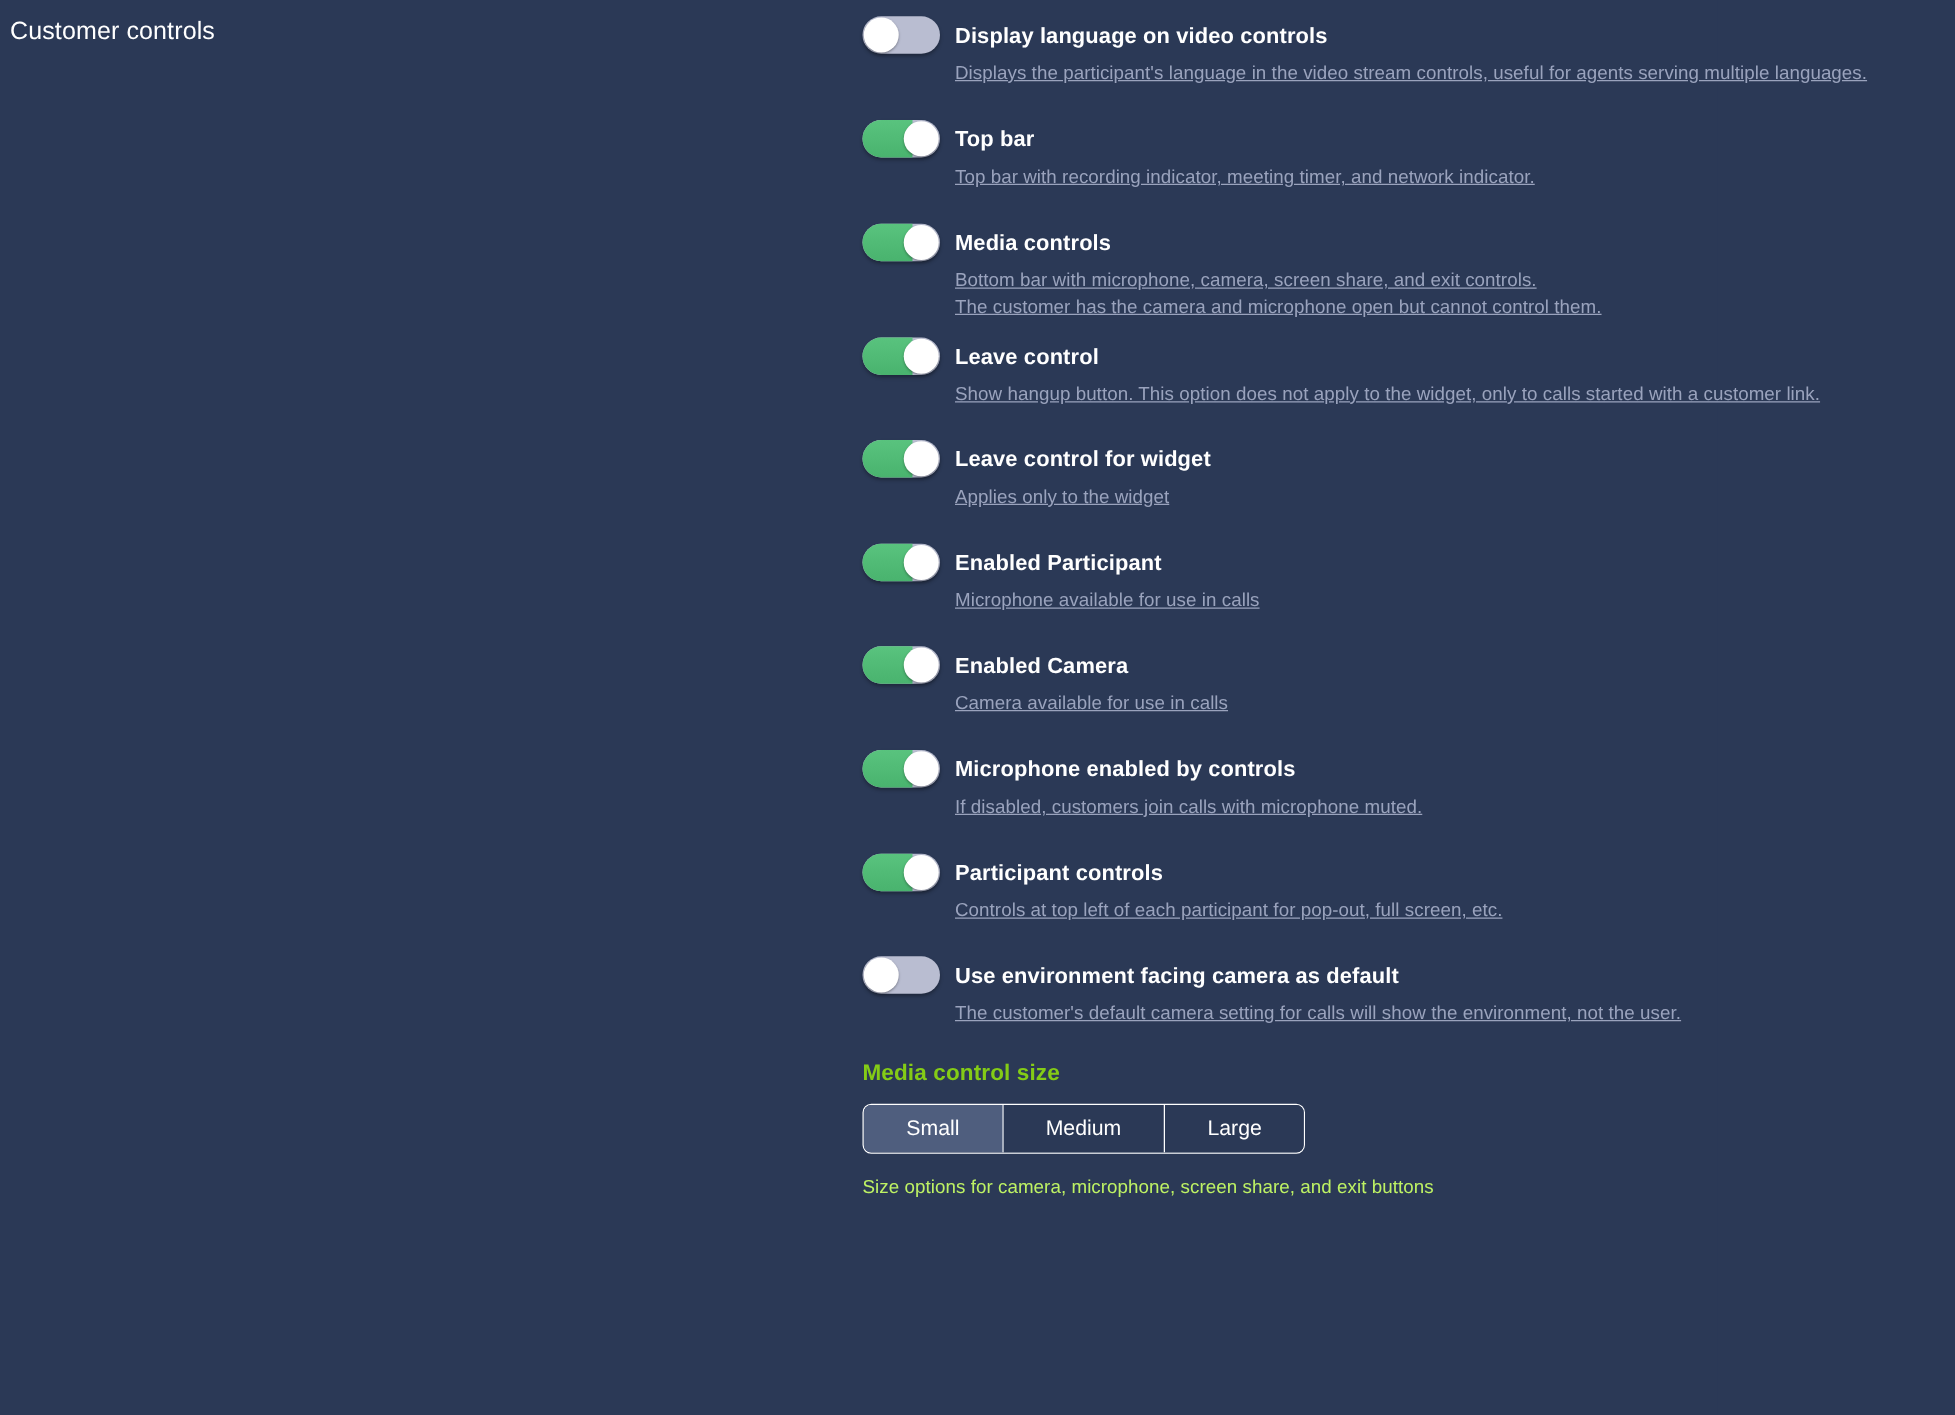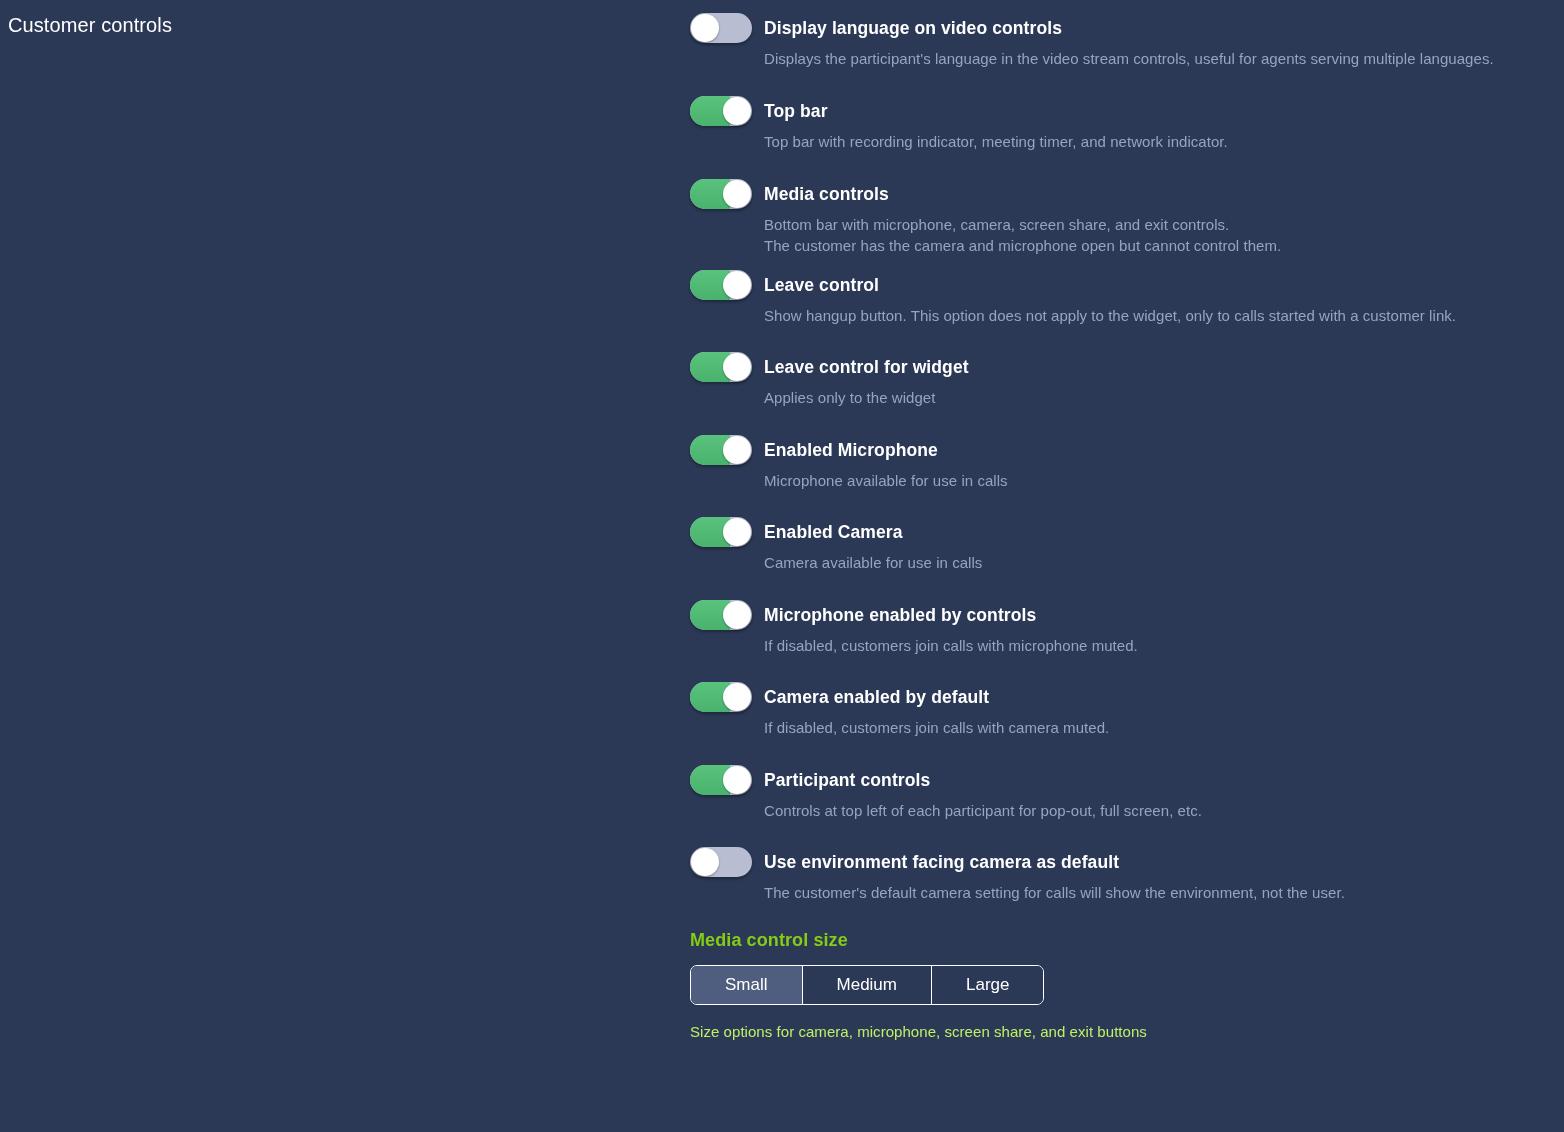--- a/index.html
+++ b/index.html
@@ -88,20 +88,21 @@
     white-space: nowrap;
   }
 
   .setting-desc {
     font-size: 15px;
     font-weight: 400;
     color: #9aa3bd;
     line-height: 21px;
     margin-top: 5px;
     letter-spacing: 0.05px;
+    text-decoration: underline;
   }
   .setting-desc .line { display: block; white-space: nowrap; }
 
   
   .r0 { margin-top: 13px; }
   .r1 { margin-top: 27px; }
   .r2 { margin-top: 27px; }
   .r3 { margin-top: 14px; }
   .r4 { margin-top: 26px; }
   .r5 { margin-top: 27px; }
@@ -209,21 +210,21 @@
         <div class="setting-label">Leave control for widget</div>
         <div class="setting-desc">
           <span class="line">Applies only to the widget</span>
         </div>
       </div>
       <div class="setting-row r5">
         <div class="toggle on" role="switch" aria-checked="true">
           <span class="fill"></span>
           <span class="knob"></span>
         </div>
-        <div class="setting-label">Enabled Microphone</div>
+        <div class="setting-label">Enabled Participant</div>
         <div class="setting-desc">
           <span class="line">Microphone available for use in calls</span>
         </div>
       </div>
       <div class="setting-row r6">
         <div class="toggle on" role="switch" aria-checked="true">
           <span class="fill"></span>
           <span class="knob"></span>
         </div>
         <div class="setting-label">Enabled Camera</div>
@@ -232,30 +233,20 @@
         </div>
       </div>
       <div class="setting-row r7">
         <div class="toggle on" role="switch" aria-checked="true">
           <span class="fill"></span>
           <span class="knob"></span>
         </div>
         <div class="setting-label">Microphone enabled by controls</div>
         <div class="setting-desc">
           <span class="line">If disabled, customers join calls with microphone muted.</span>
-        </div>
-      </div>
-      <div class="setting-row r8">
-        <div class="toggle on" role="switch" aria-checked="true">
-          <span class="fill"></span>
-          <span class="knob"></span>
-        </div>
-        <div class="setting-label">Camera enabled by default</div>
-        <div class="setting-desc">
-          <span class="line">If disabled, customers join calls with camera muted.</span>
         </div>
       </div>
       <div class="setting-row r9">
         <div class="toggle on" role="switch" aria-checked="true">
           <span class="fill"></span>
           <span class="knob"></span>
         </div>
         <div class="setting-label">Participant controls</div>
         <div class="setting-desc">
           <span class="line">Controls at top left of each participant for pop-out, full screen, etc.</span>

